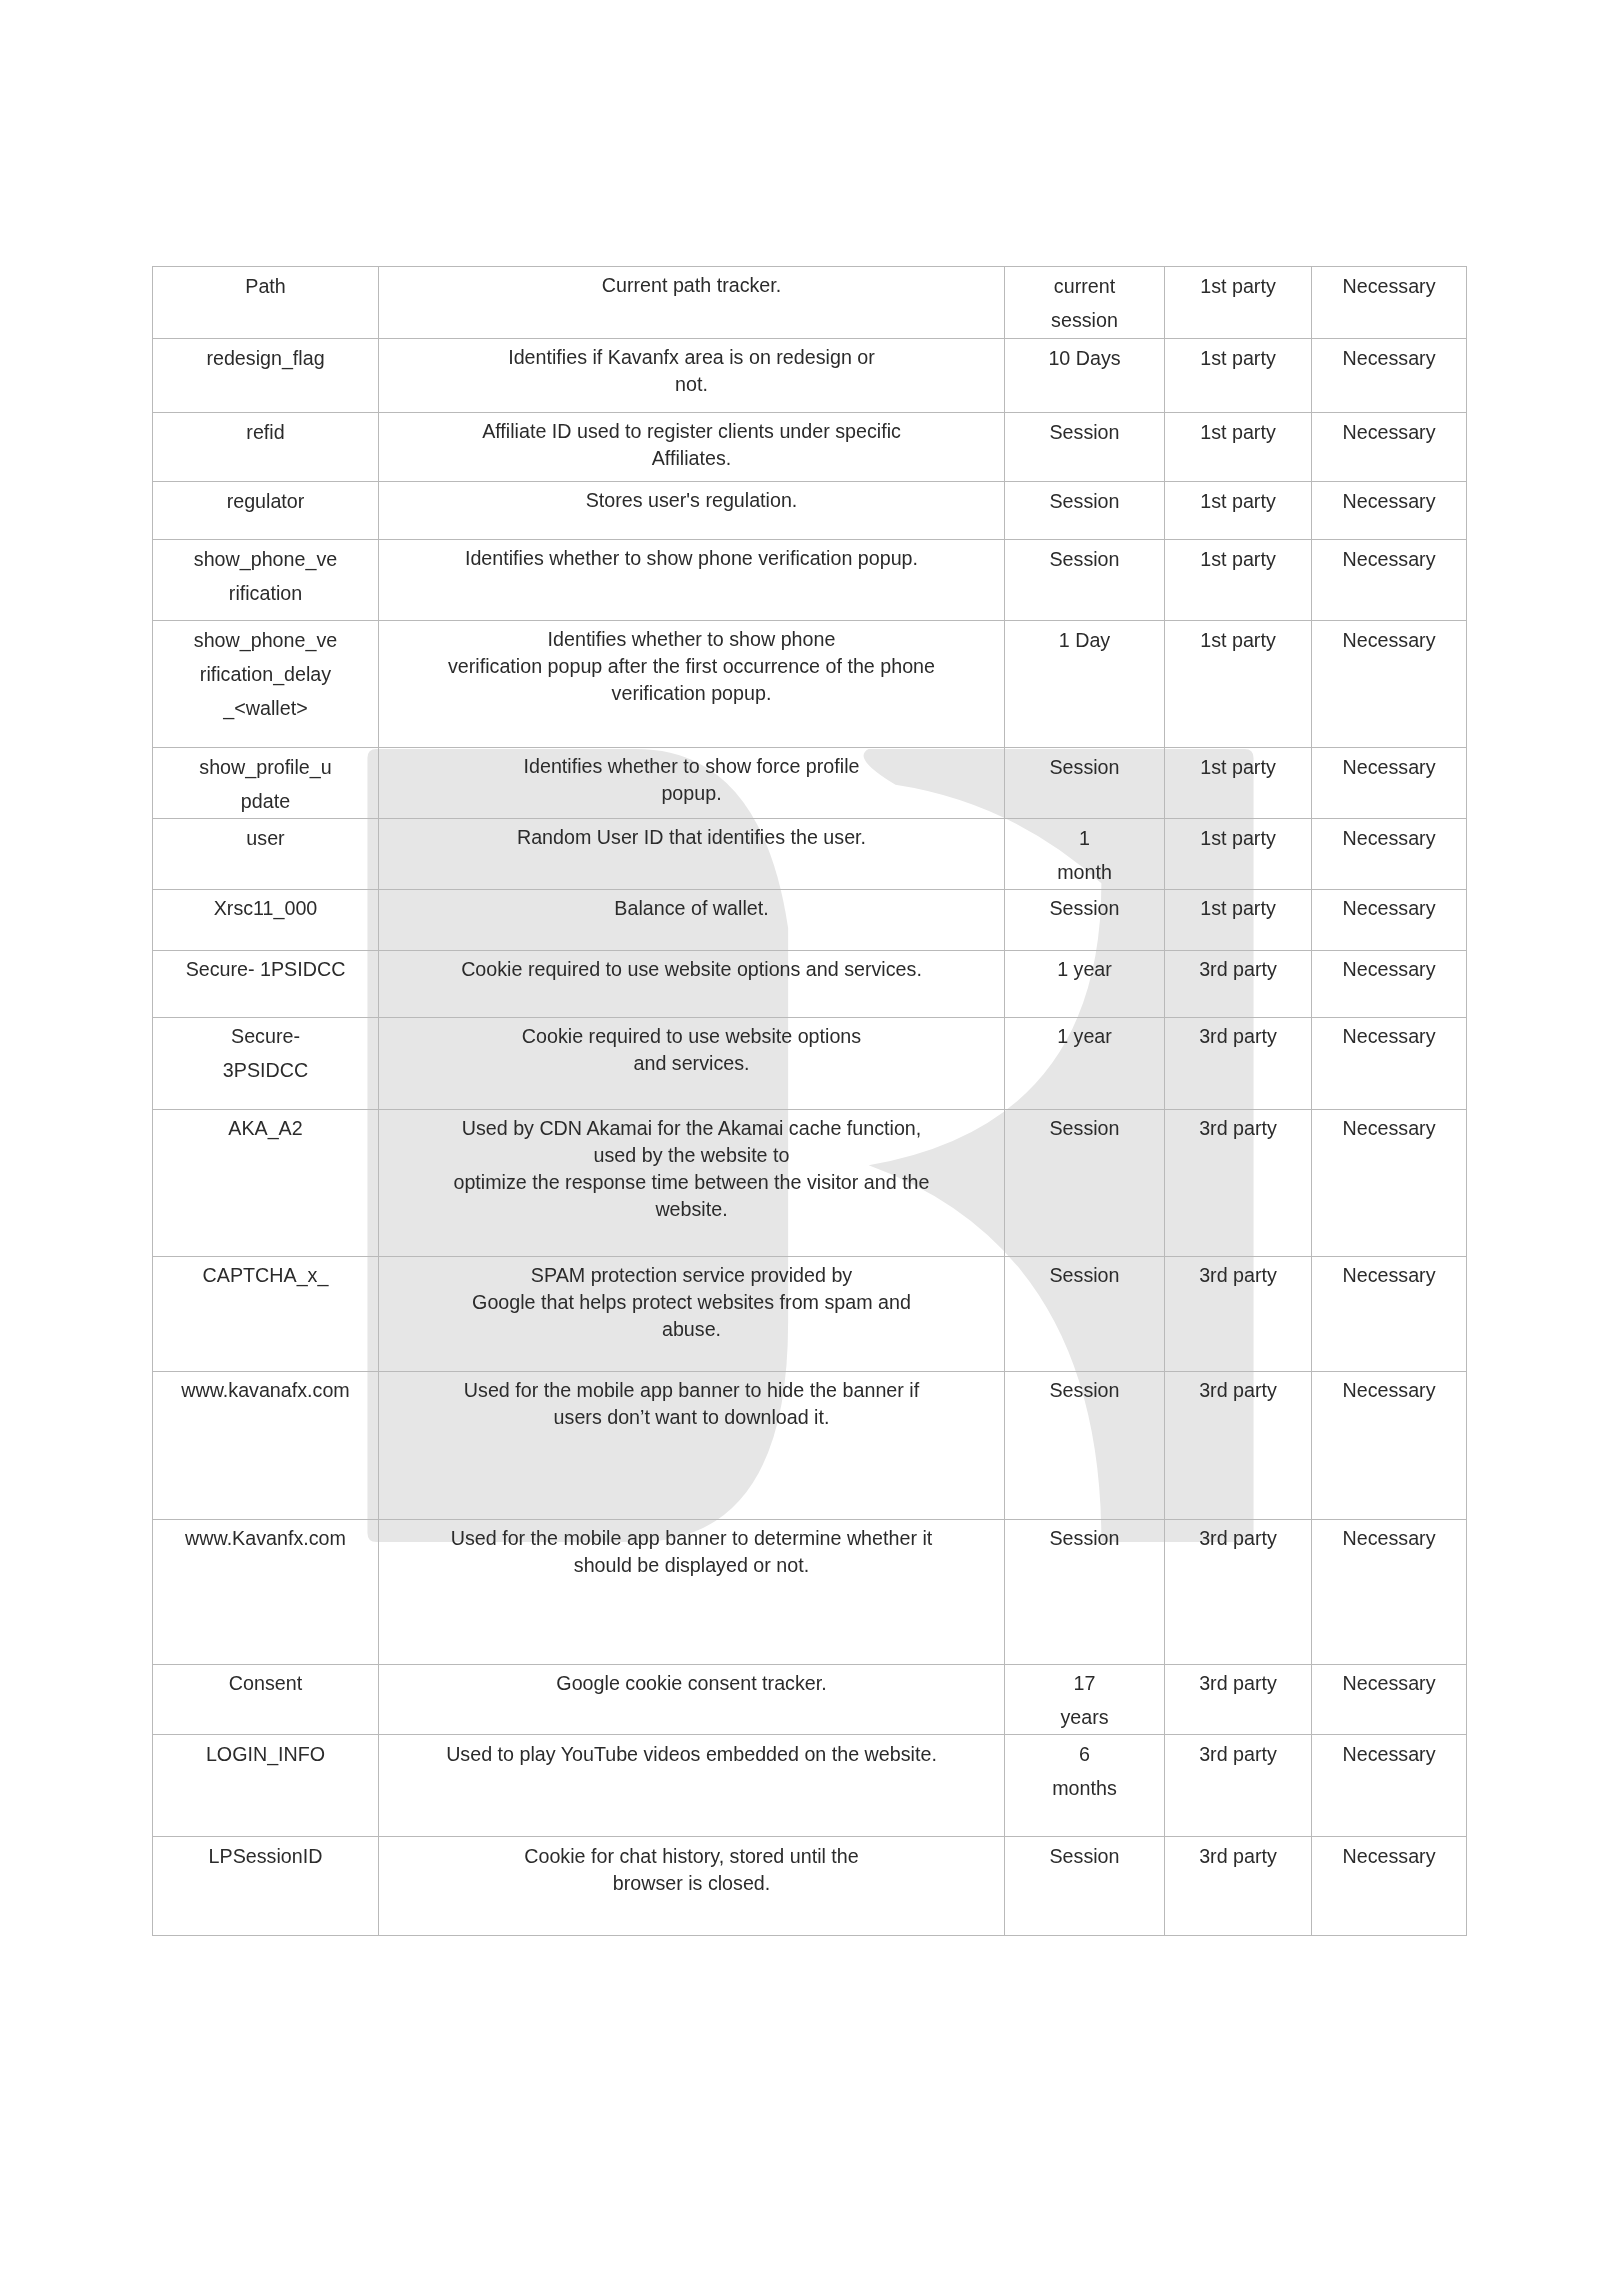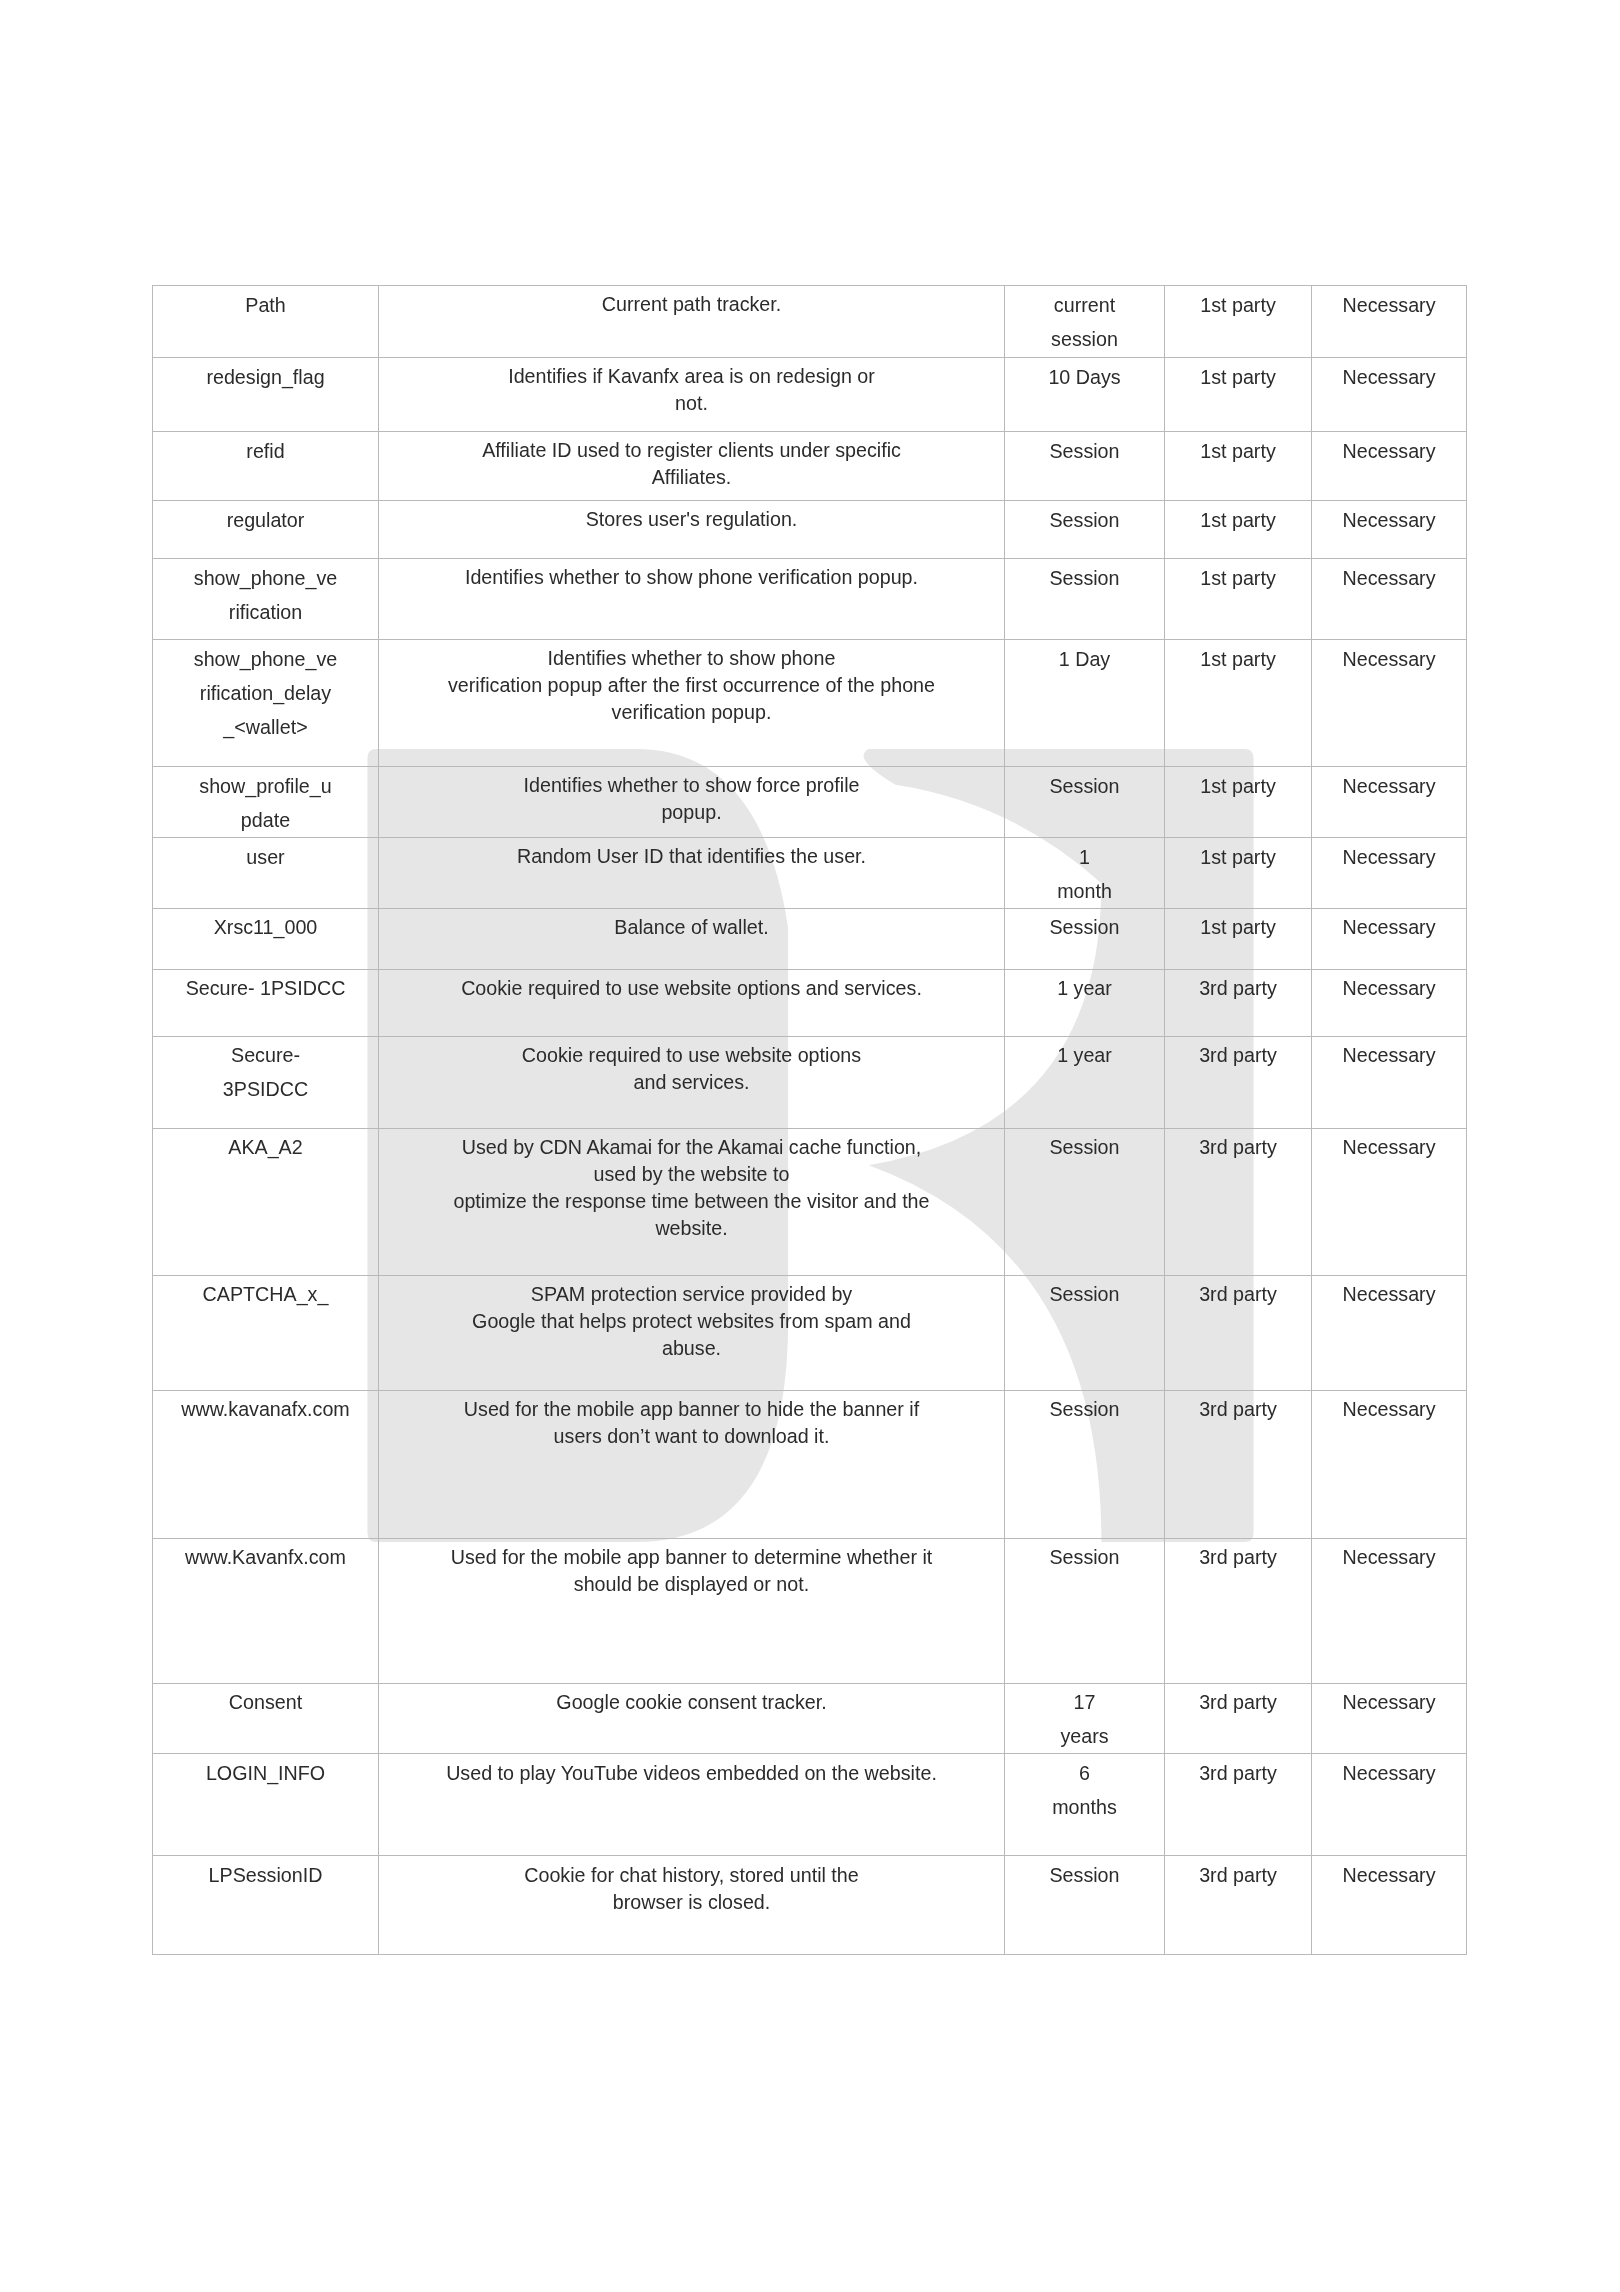--- a/index.html
+++ b/index.html
@@ -1,20 +1,20 @@
 <!DOCTYPE html>
 <html style="font-size:14.3px"><head>
 <meta charset="utf-8">
 <style>
   html, body { margin: 0; padding: 0; background: #ffffff; }
   body { width: 1620px; height: 2293px; position: relative; overflow: hidden;
          font-family: "Liberation Sans", "DejaVu Sans", sans-serif; color: #2b2b2b; }
   .watermark { position: absolute; left: 367px; top: 749px; width: 887px; height: 793px;
                z-index: 0; pointer-events: none; }
-  table.cookies { position: absolute; left: 152px; top: 285px; border-collapse: collapse;
+  table.cookies { position: absolute; left: 152px; top: 266px; border-collapse: collapse;
                   table-layout: fixed; z-index: 1; background: transparent; }
   table.cookies td { border: 1.8px solid #b9b9b9; vertical-align: top; text-align: center;
                      font-size: 19.7px; line-height: 34px; padding: 1.8px 7.2px 0 7.2px;
                      white-space: pre-line; word-break: break-all; }
   table.cookies td.desc { line-height: 27px; padding-top: 5.4px; word-break: normal; }
   col.c-name { width: 226px; }
   col.c-desc { width: 626px; }
   col.c-dur { width: 160px; }
   col.c-party { width: 147px; }
   col.c-type { width: 155px; }

